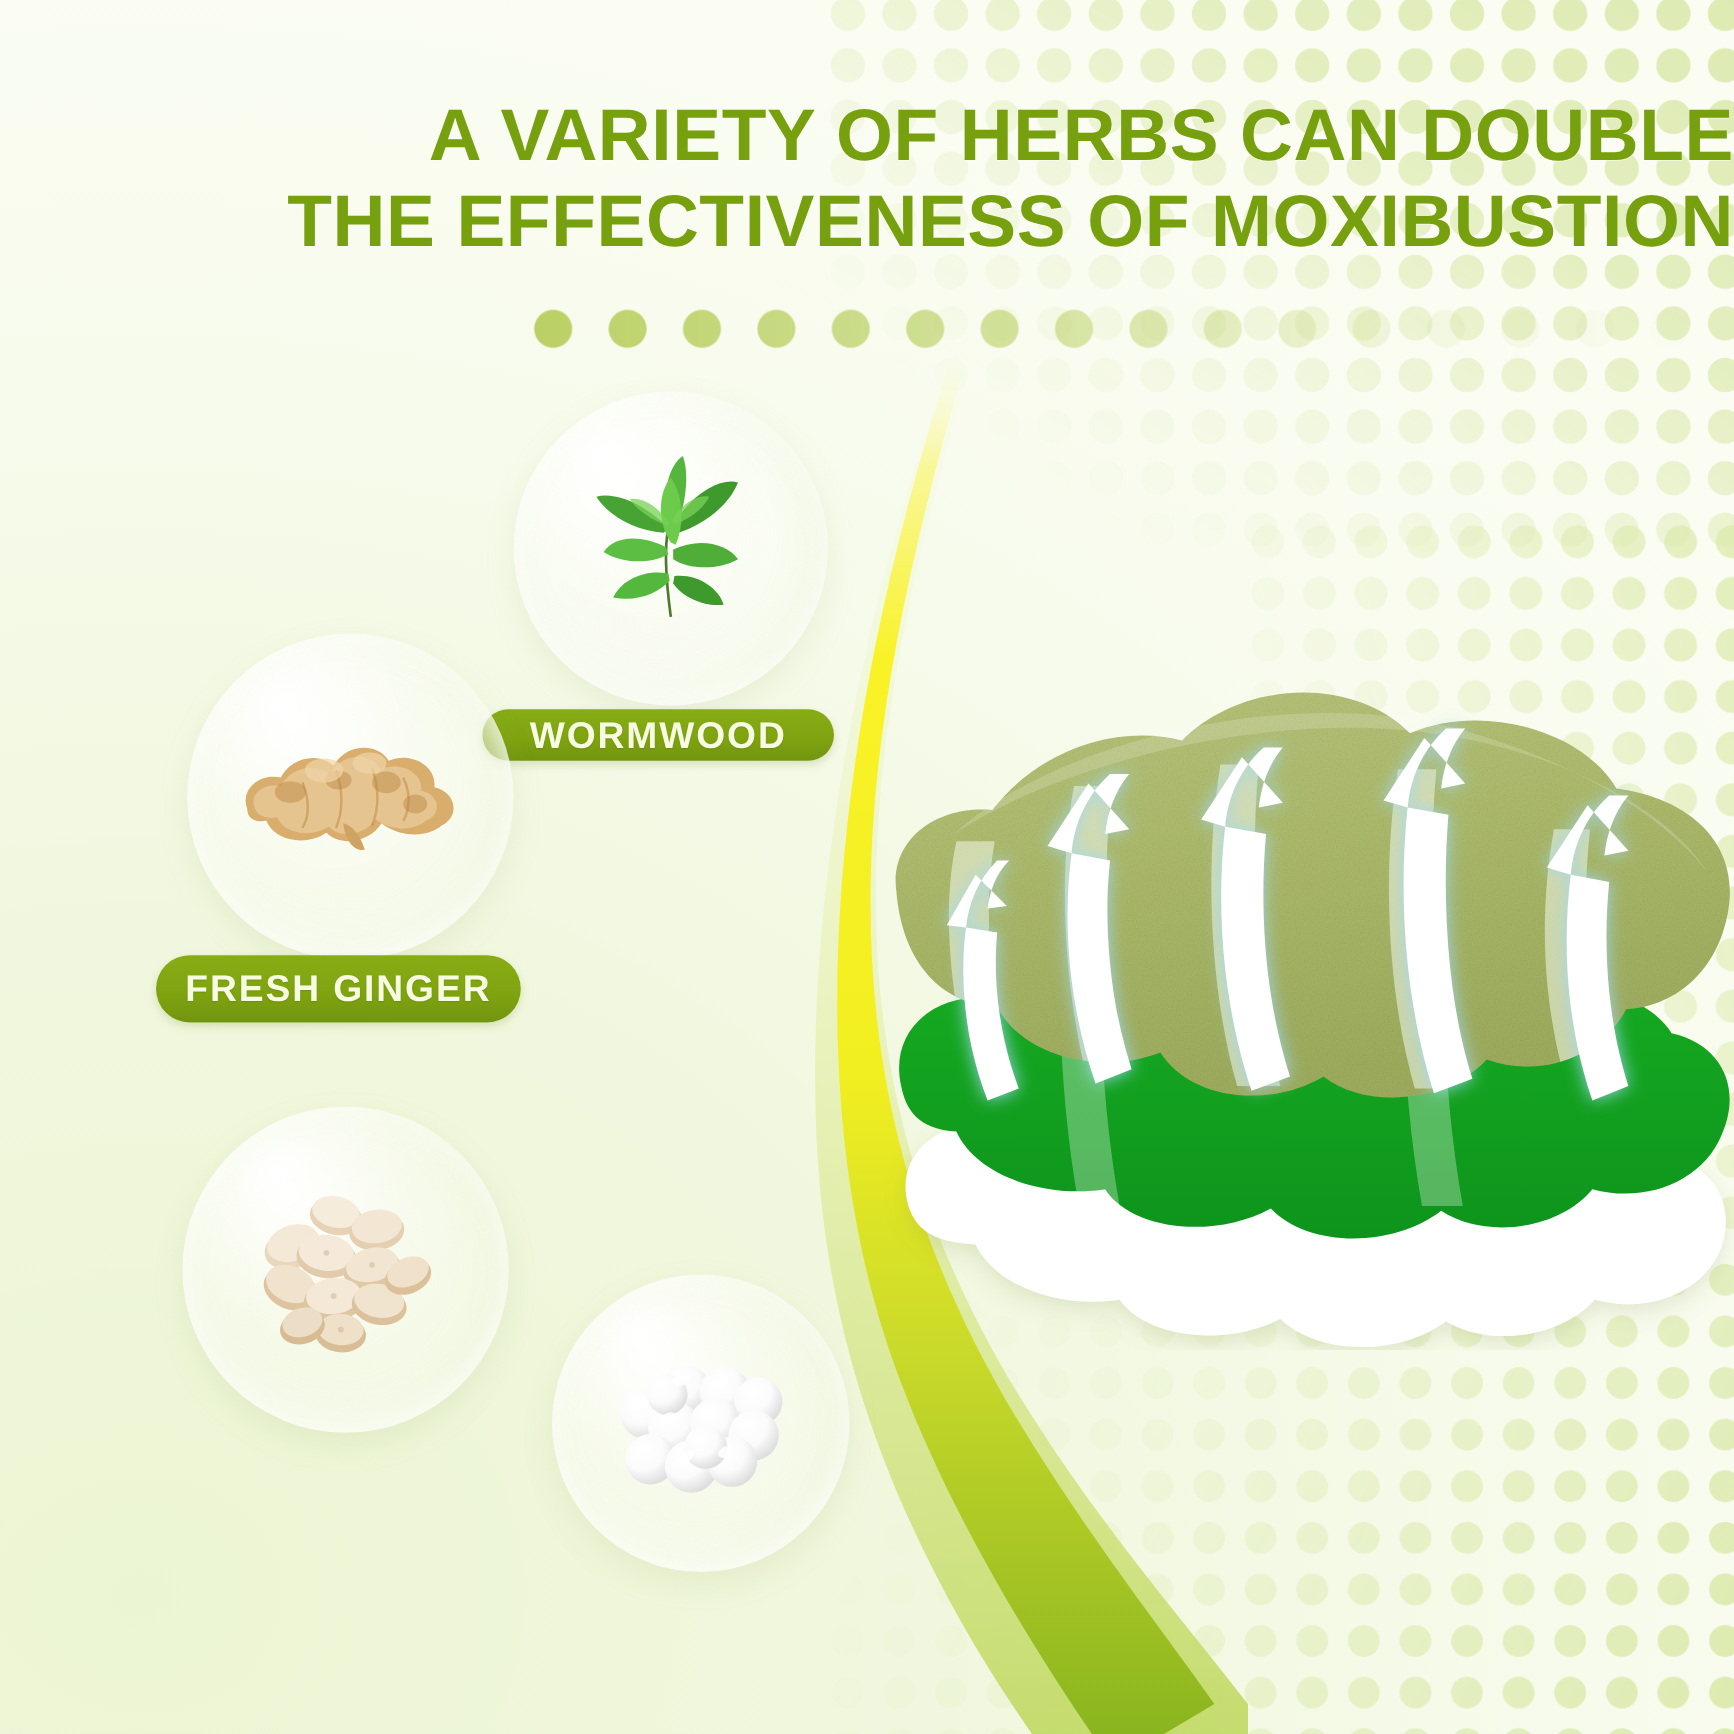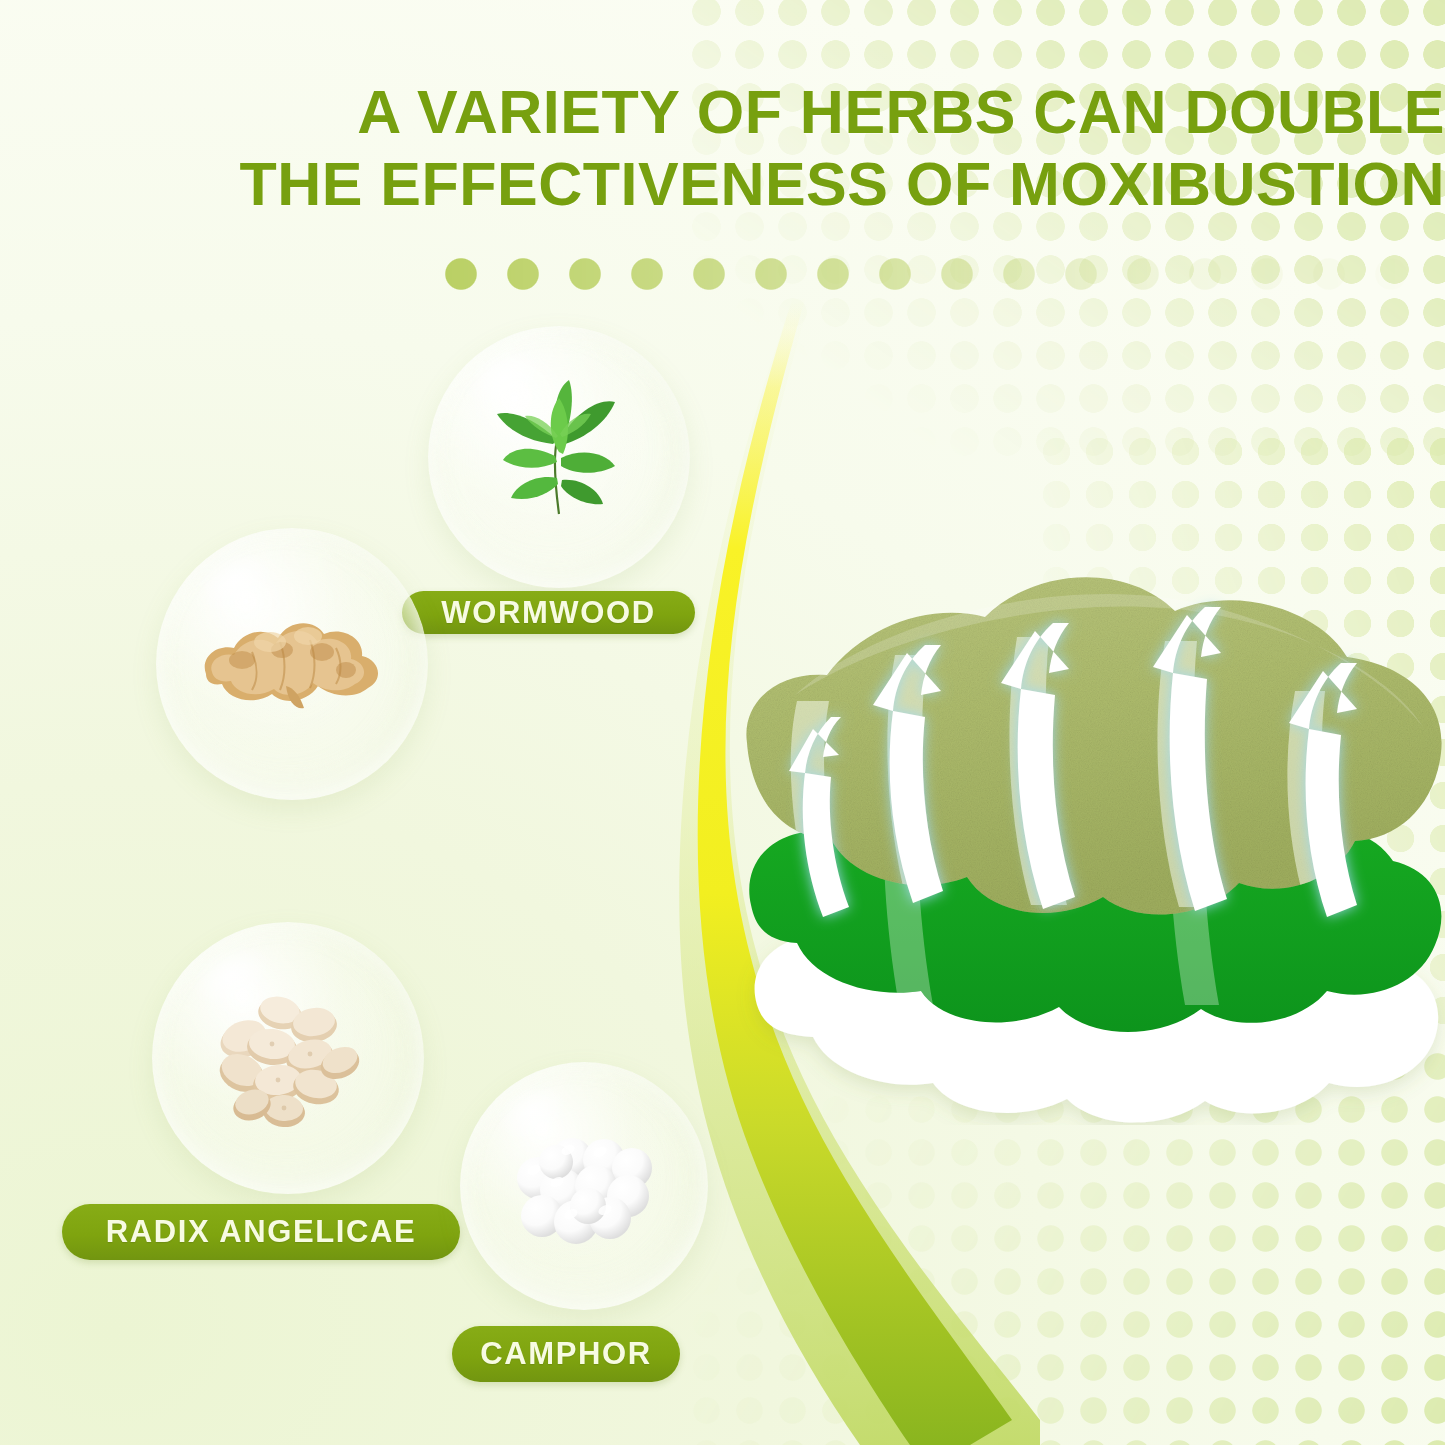--- a/index.html
+++ b/index.html
@@ -183,20 +183,21 @@
           <path d="M44,-18 C50,-6 50,8 44,18"></path>
         </g>
         <g fill="#f0d6a9" opacity=".7">
           <ellipse cx="-22" cy="-24" rx="16" ry="10"></ellipse>
           <ellipse cx="16" cy="-30" rx="14" ry="9"></ellipse>
         </g>
         <path d="M-6,20 C-4,36 4,44 12,42 C8,30 2,22 -6,20 Z" fill="#cfa362"></path>
       </g>
     </svg>
   </div>
+  <div class="pill" style="left:130px;top:796px;width:304px;height:56px;font-size:31px;">FRESH GINGER</div>
 
   <div class="bubble" style="left:152px;top:922px;width:272px;height:272px;">
     <svg class="bubble-art" viewBox="0 0 272 272">
       <g transform="translate(136,136)">
         <g>
           <ellipse cx="-44" cy="-18" rx="24" ry="17" fill="#e9d7bd" transform="rotate(-18 -44 -18)"></ellipse>
           <ellipse cx="-44" cy="-22" rx="22" ry="15" fill="#f4e8d6" transform="rotate(-18 -44 -22)"></ellipse>
           <ellipse cx="-8" cy="-44" rx="22" ry="15" fill="#e6d2b4" transform="rotate(12 -8 -44)"></ellipse>
           <ellipse cx="-8" cy="-48" rx="20" ry="13" fill="#f6ecdc" transform="rotate(12 -8 -48)"></ellipse>
           <ellipse cx="26" cy="-32" rx="23" ry="16" fill="#e4cfb0" transform="rotate(-8 26 -32)"></ellipse>
@@ -220,21 +221,20 @@
         </g>
         <g fill="#c9ad85" opacity=".45">
           <circle cx="-16" cy="-14" r="2.4"></circle>
           <circle cx="22" cy="-4" r="2.4"></circle>
           <circle cx="-10" cy="22" r="2.4"></circle>
           <circle cx="-4" cy="50" r="2.4"></circle>
         </g>
       </g>
     </svg>
   </div>
-  <div class="pill" style="left:62px;top:1204px;width:398px;height:56px;font-size:31px;">RADIX ANGELICAE</div>
 
   <div class="bubble" style="left:460px;top:1062px;width:248px;height:248px;">
     <svg class="bubble-art" viewBox="0 0 248 248">
       <defs>
         <radialGradient id="ball" cx="35%" cy="30%" r="72%">
           <stop offset="0%" stop-color="#ffffff"></stop>
           <stop offset="58%" stop-color="#fbfbfb"></stop>
           <stop offset="100%" stop-color="#dedede"></stop>
         </radialGradient>
       </defs>
@@ -257,21 +257,20 @@
           <ellipse cx="-50" cy="-18" rx="7" ry="4.5" transform="rotate(-25 -50 -18)"></ellipse>
           <ellipse cx="-16" cy="-38" rx="7" ry="4.5" transform="rotate(-25 -16 -38)"></ellipse>
           <ellipse cx="16" cy="-36" rx="7" ry="4.5" transform="rotate(-25 16 -36)"></ellipse>
           <ellipse cx="-27" cy="-6" rx="7" ry="4.5" transform="rotate(-25 -27 -6)"></ellipse>
           <ellipse cx="-13" cy="26" rx="7" ry="4.5" transform="rotate(-25 -13 26)"></ellipse>
           <ellipse cx="21" cy="22" rx="7" ry="4.5" transform="rotate(-25 21 22)"></ellipse>
         </g>
       </g>
     </svg>
   </div>
-  <div class="pill" style="left:452px;top:1326px;width:228px;height:56px;font-size:31px;">CAMPHOR</div>
 
   <svg id="patch" viewBox="0 0 720 620">
     <defs>
       <linearGradient id="moxaGrad" x1="0" y1="0" x2="0.25" y2="1">
         <stop offset="0%" stop-color="#b9c57c"></stop>
         <stop offset="45%" stop-color="#aebc6d"></stop>
         <stop offset="100%" stop-color="#9fae5e"></stop>
       </linearGradient>
       <linearGradient id="greenGrad" x1="0" y1="0" x2="0" y2="1">
         <stop offset="0%" stop-color="#18ad22"></stop>

